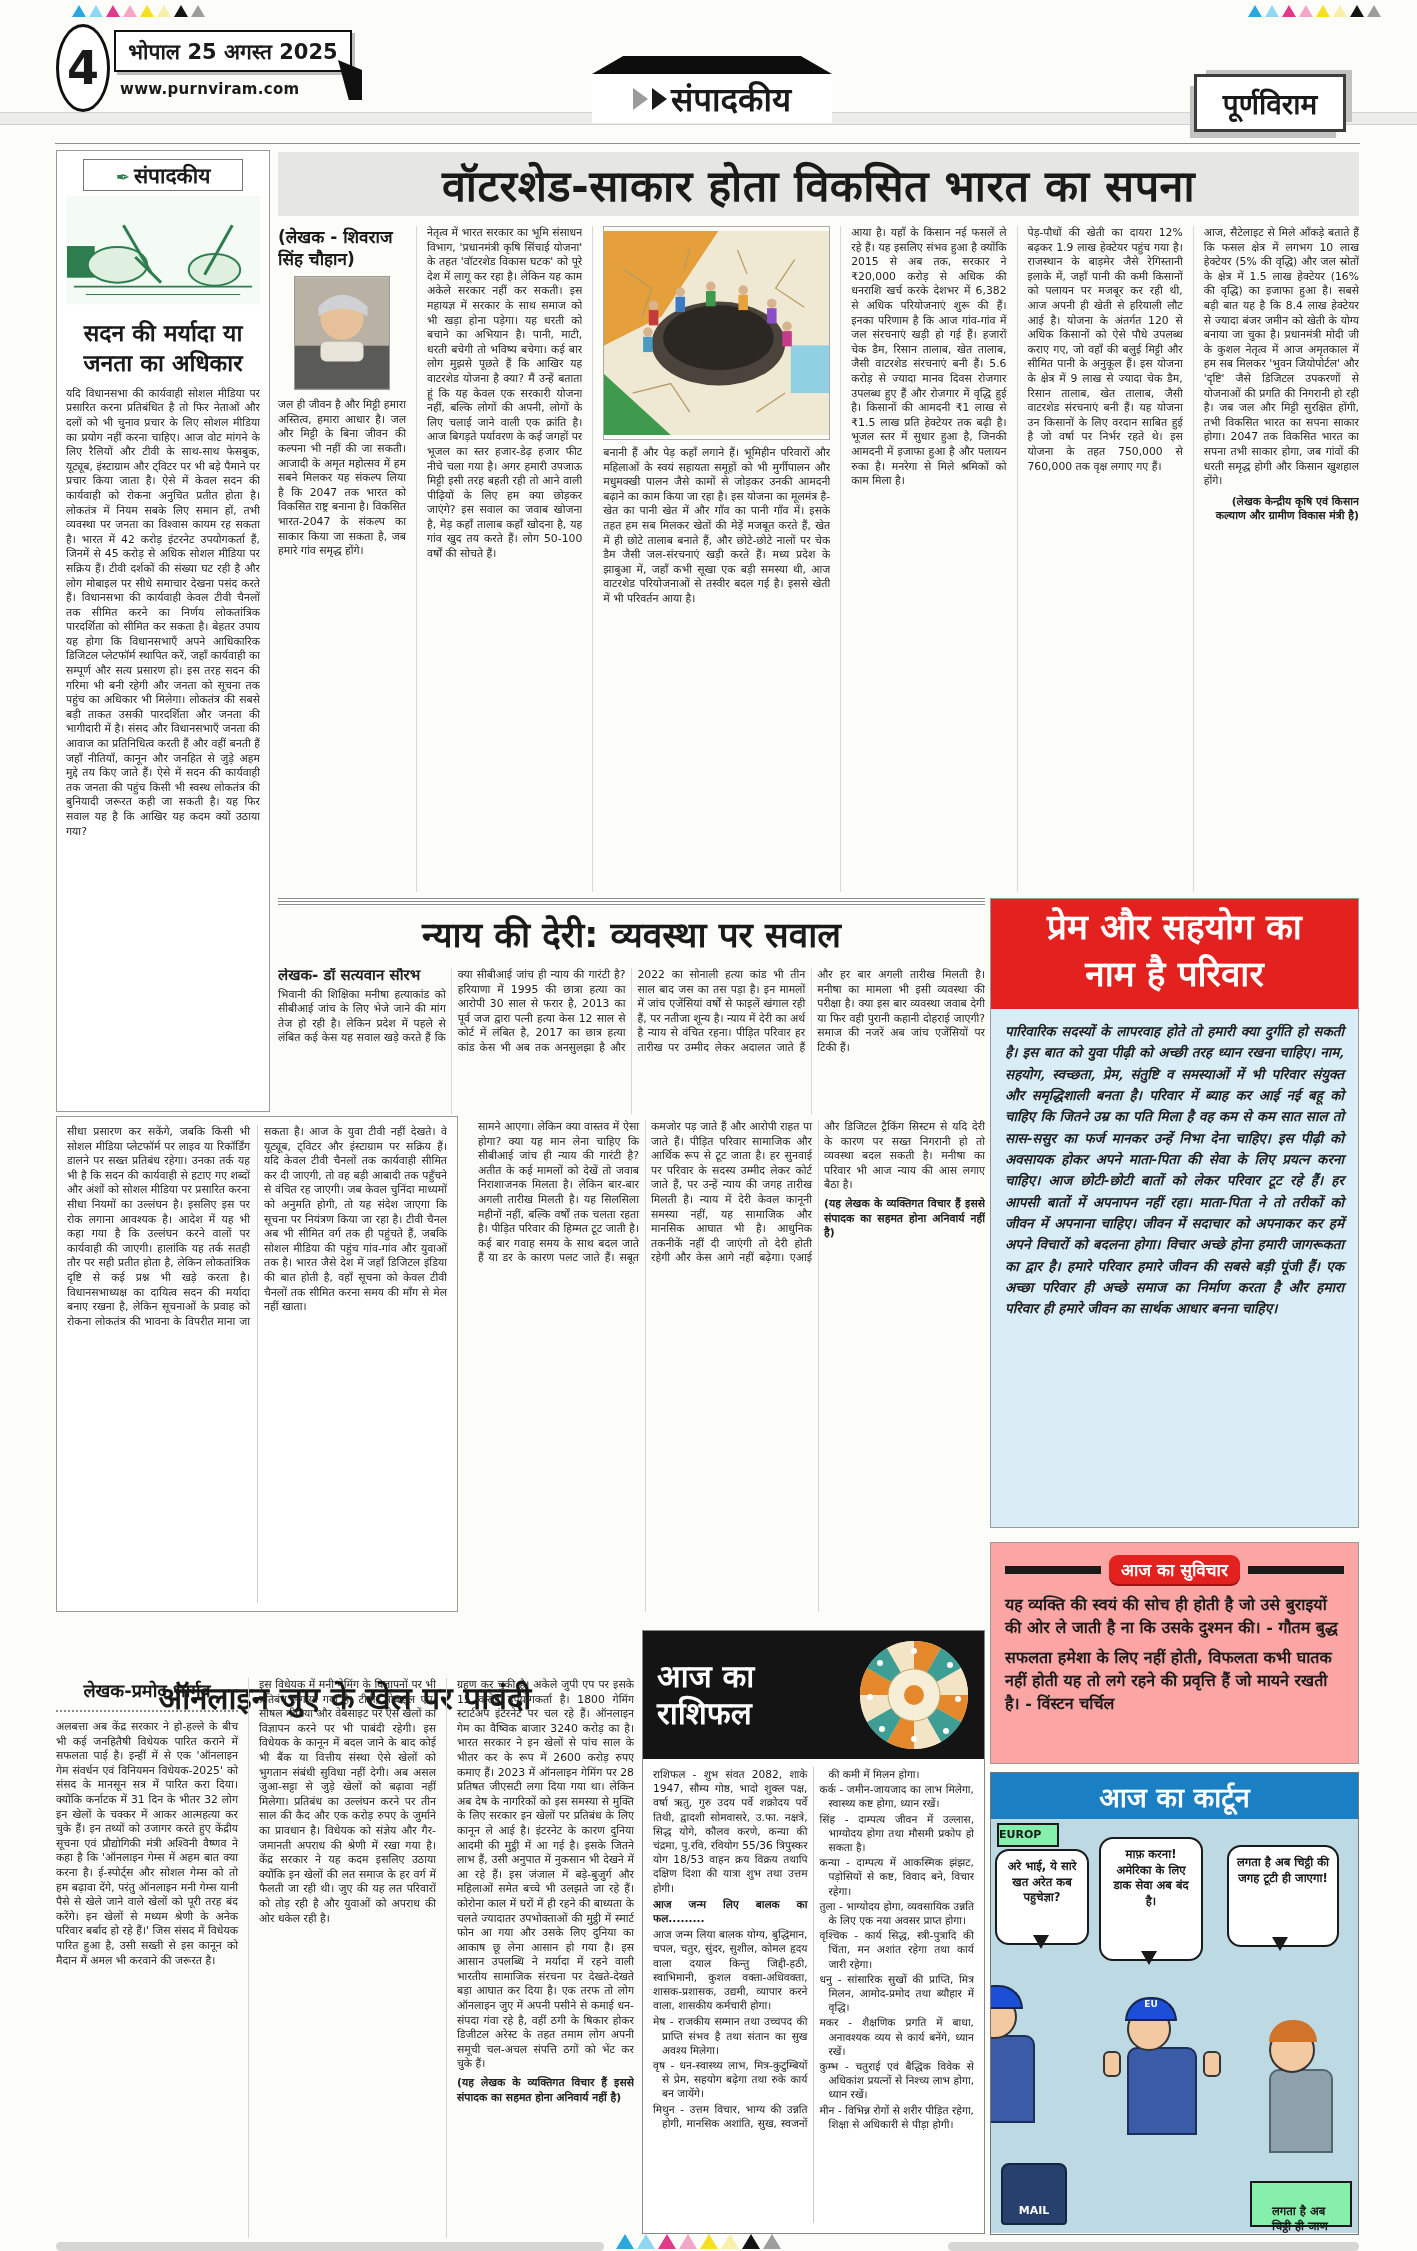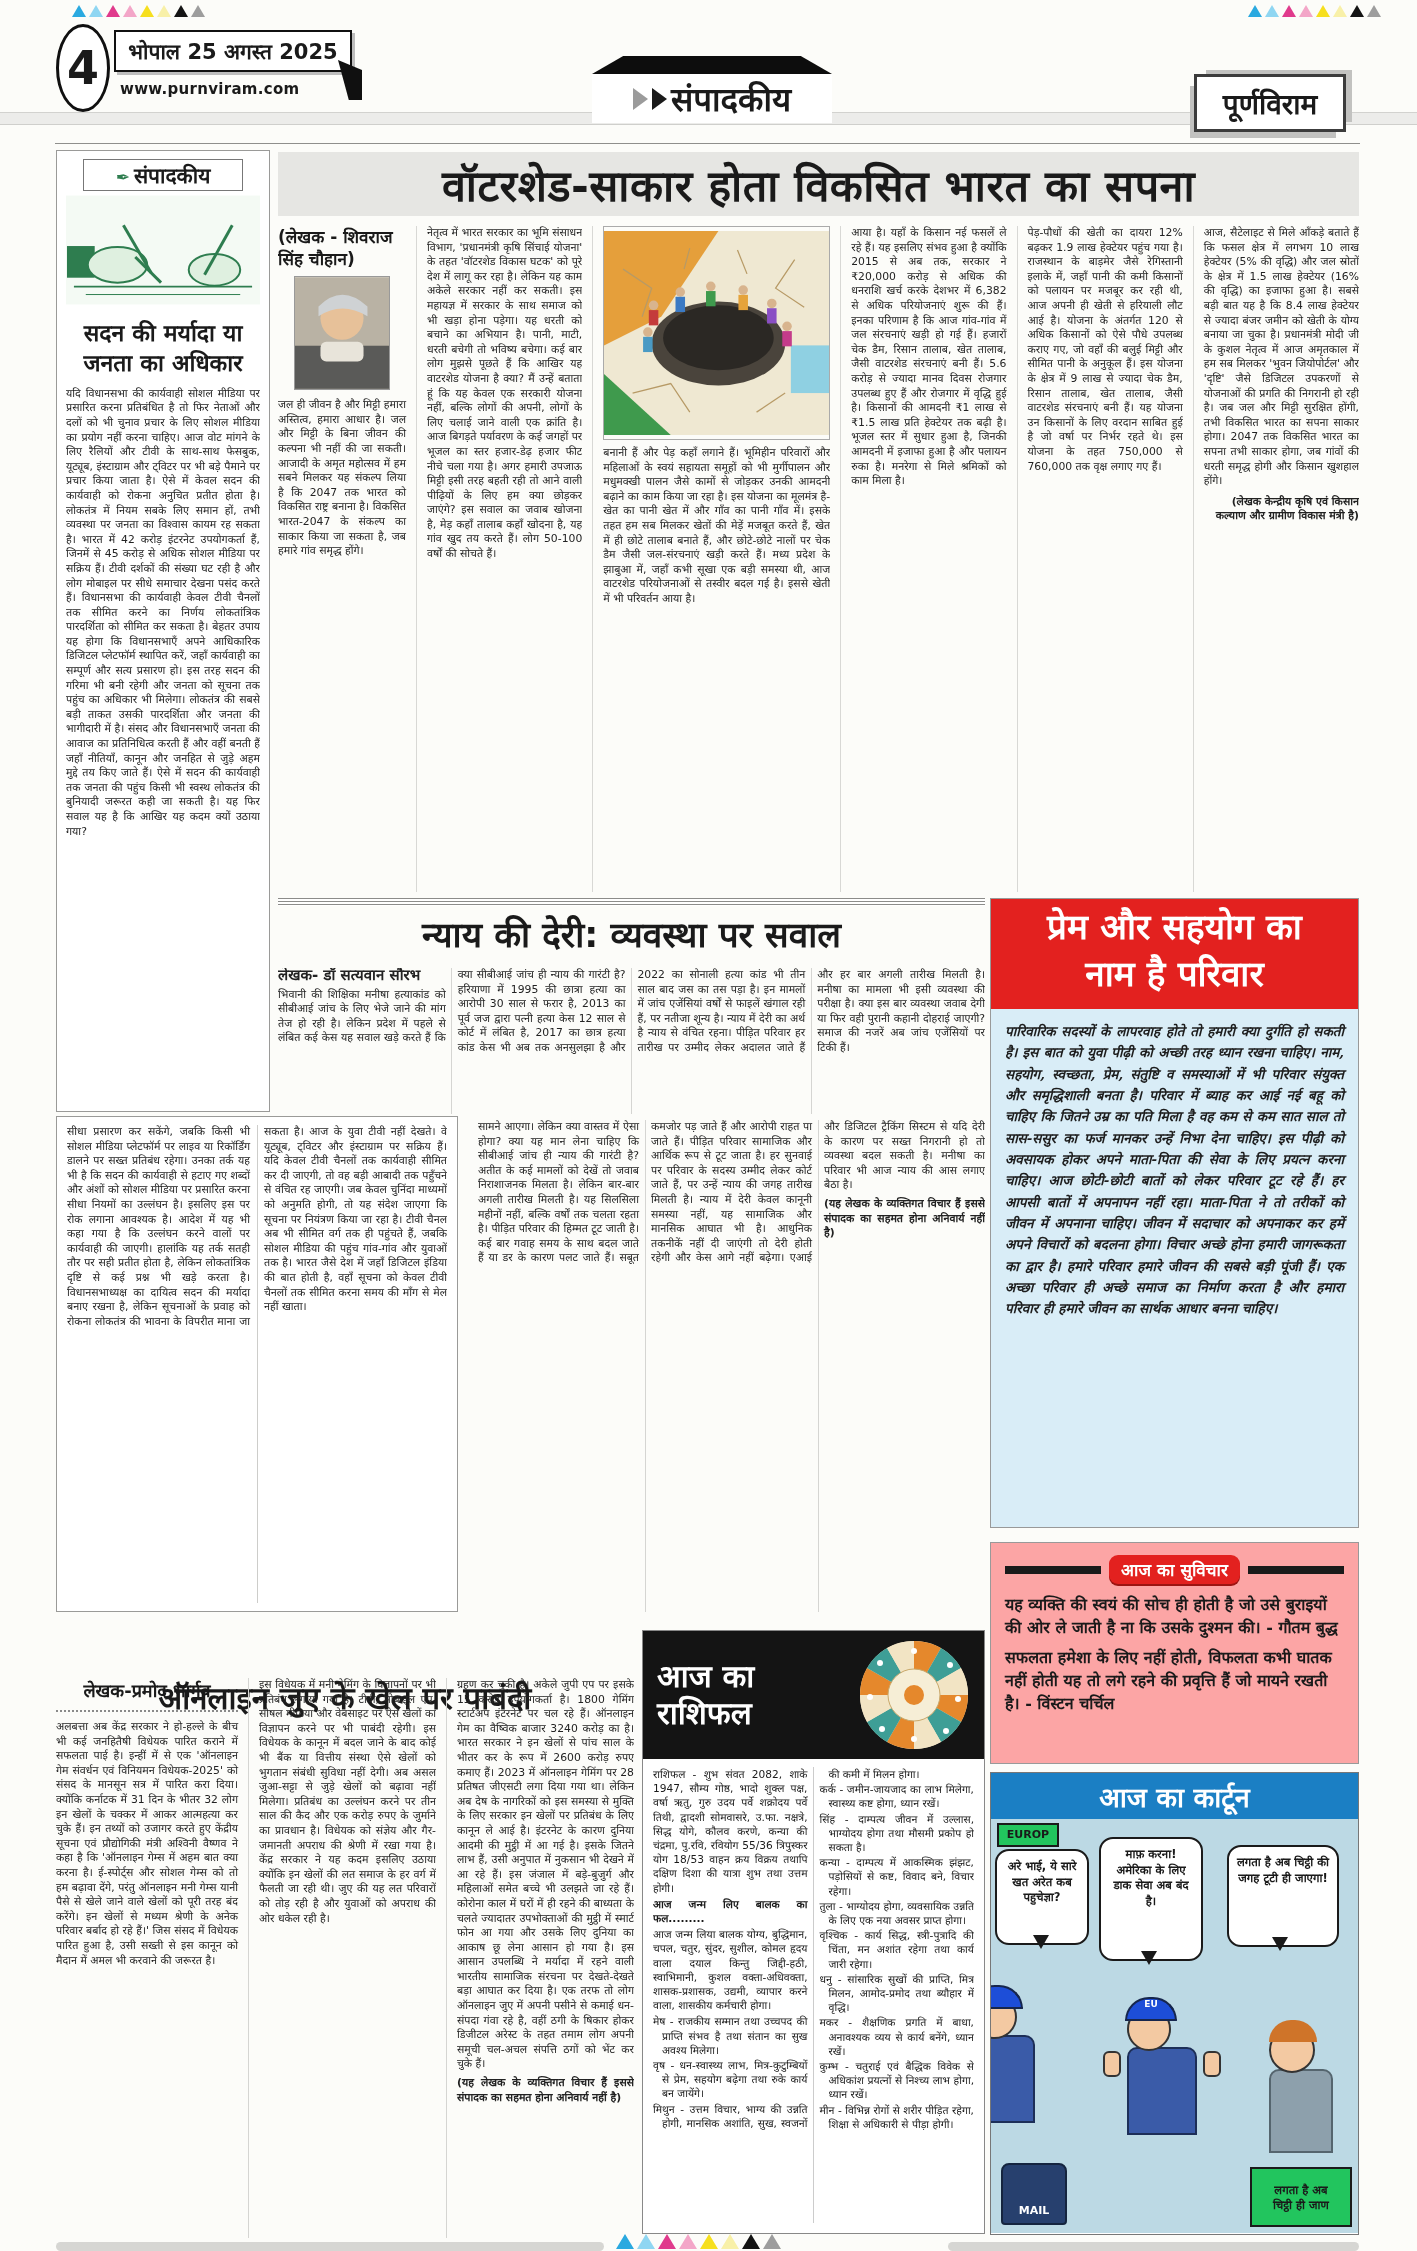--- a/index.html
+++ b/index.html
@@ -73,21 +73,21 @@
   .suv-bar { flex:1; height:8px; background:#1a1a1a; }
   .suv-badge { background:var(--accent-red,#e3211f); color:#fff; font-size:17px; font-weight:bold; padding:3px 12px; border-radius:9px; white-space:nowrap; box-shadow:0 2px 0 #9c1412; }
   .suv-q { font-size:16px; line-height:1.42; margin-bottom:8px;font-weight:bold; }
 
   
   .cart-box { left:990px; top:1772px; width:369px; height:463px; border:1px solid #777; background:#fff; }
   .cart-head { height:46px; background:var(--cartoon-blue,#1b7fc4); color:#fff; display:flex; align-items:center; justify-content:center; font-size:27px; font-weight:bold; }
   .cart-area { position:relative; height:414px; background:#bcd9e4; overflow:hidden; }
   .bubble { position:absolute; background:#fff; border:2px solid #1a1a1a; border-radius:14px; padding:8px 6px; font-size:11.5px; font-weight:bold; text-align:center; line-height:1.35; }
   .bubble:after { content:""; position:absolute; bottom:-14px; left:40%; border:8px solid transparent; border-top:14px solid #1a1a1a; }
-  .sign-yellow { position:absolute; background:#22c55e; border:2px solid #1a1a1a; font-weight:bold; text-align:center; }
+  .sign-yellow { position:absolute; background:#86efac; border:2px solid #1a1a1a; font-weight:bold; }
   .mailbag { position:absolute; left:10px; bottom:8px; width:66px; height:62px; background:#27406e; border-radius:8px 8px 4px 4px; color:#fff; font-size:11px; font-weight:bold; display:flex; align-items:flex-end; justify-content:center; padding-bottom:6px; border:2px solid #15253f; }
   .person { position:absolute; }
   .head-c { width:44px; height:44px; background:#f3c9a2; border:2px solid #333; border-radius:50%; position:relative; }
   .cap { position:absolute; top:-12px; left:-4px; width:52px; height:24px; background:#1d4ed8; border-radius:26px 26px 0 0; border:2px solid #16264d; color:#fff; font-size:9px; font-weight:bold; text-align:center; }
   .hair { position:absolute; top:-9px; left:-2px; width:48px; height:22px; background:#cf7429; border-radius:24px 24px 0 0; }
   .torso-blue { width:62px; height:88px; background:#3a5ba8; border:2px solid #1d2f58; border-radius:10px 10px 0 0; margin-top:-4px; }
   .torso-gray { width:64px; height:84px; background:#8da0ac; border:2px solid #55656e; border-radius:10px 10px 0 0; margin-top:-4px; }
   .hand { position:absolute; width:18px; height:26px; background:#f3c9a2; border:2px solid #333; border-radius:6px; }
 
   
@@ -277,21 +277,21 @@
         <div class="hand" style="left:-24px;top:44px"></div>
         <div class="hand" style="left:76px;top:44px"></div>
       </div>
       <div class="person" style="left:278px;top:208px">
         <div class="head-c" style="width:46px;height:46px">
             <div class="hair"></div>
           </div>
         <div class="torso-gray"></div>
       </div>
       <div class="mailbag">MAIL</div>
-      <div class="sign-yellow" style="right:6px;bottom:6px;width:102px;height:60px;font-size:11.5px;padding:13px">लगता है अब चिट्ठी ही जाण</div>
+      <div class="sign-yellow" style="right:6px;bottom:6px;width:102px;height:46px;font-size:11.5px;padding:20px">लगता है अब चिट्ठी ही जाण</div>
     </div>
   </div>
 
   <div class="abs on-head">ऑनलाइन जुए के खेल पर पाबंदी</div>
   <div class="abs on-row">
     <div class="on-c1">
       <div class="on-byline">लेखक-प्रमोद भार्गव</div>
       <div class="news">अलबत्ता अब केंद्र सरकार ने हो-हल्ले के बीच भी कई जनहितैषी विधेयक पारित कराने में सफलता पाई है। इन्हीं में से एक 'ऑनलाइन गेम संवर्धन एवं विनियमन विधेयक-2025' को संसद के मानसून सत्र में पारित करा दिया। क्योंकि कर्नाटक में 31 दिन के भीतर 32 लोग इन खेलों के चक्कर में आकर आत्महत्या कर चुके हैं। इन तथ्यों को उजागर करते हुए केंद्रीय सूचना एवं प्रौद्योगिकी मंत्री अश्विनी वैष्णव ने कहा है कि 'ऑनलाइन गेम्स में अहम बात क्या करना है। ई-स्पोर्ट्स और सोशल गेम्स को तो हम बढ़ावा देंगे, परंतु ऑनलाइन मनी गेम्स यानी पैसे से खेले जाने वाले खेलों को पूरी तरह बंद करेंगे। इन खेलों से मध्यम श्रेणी के अनेक परिवार बर्बाद हो रहे हैं।' जिस संसद में विधेयक पारित हुआ है, उसी सख्ती से इस कानून को मैदान में अमल भी करवाने की जरूरत है।</div>
     </div>
     <div class="on-col news">इस विधेयक में मनी गेमिंग के विज्ञापनों पर भी प्रतिबंध लगाया गया है। टीवी, मोबाइल एप, सोषल मीडिया और वेबसाइट पर ऐसे खेलों का विज्ञापन करने पर भी पाबंदी रहेगी। इस विधेयक के कानून में बदल जाने के बाद कोई भी बैंक या वित्तीय संस्था ऐसे खेलों को भुगतान संबंधी सुविधा नहीं देगी। अब असल जुआ-सट्टा से जुड़े खेलों को बढ़ावा नहीं मिलेगा। प्रतिबंध का उल्लंघन करने पर तीन साल की कैद और एक करोड़ रुपए के जुर्माने का प्रावधान है। विधेयक को संज्ञेय और गैर-जमानती अपराध की श्रेणी में रखा गया है। केंद्र सरकार ने यह कदम इसलिए उठाया क्योंकि इन खेलों की लत समाज के हर वर्ग में फैलती जा रही थी। जुए की यह लत परिवारों को तोड़ रही है और युवाओं को अपराध की ओर धकेल रही है।</div>

